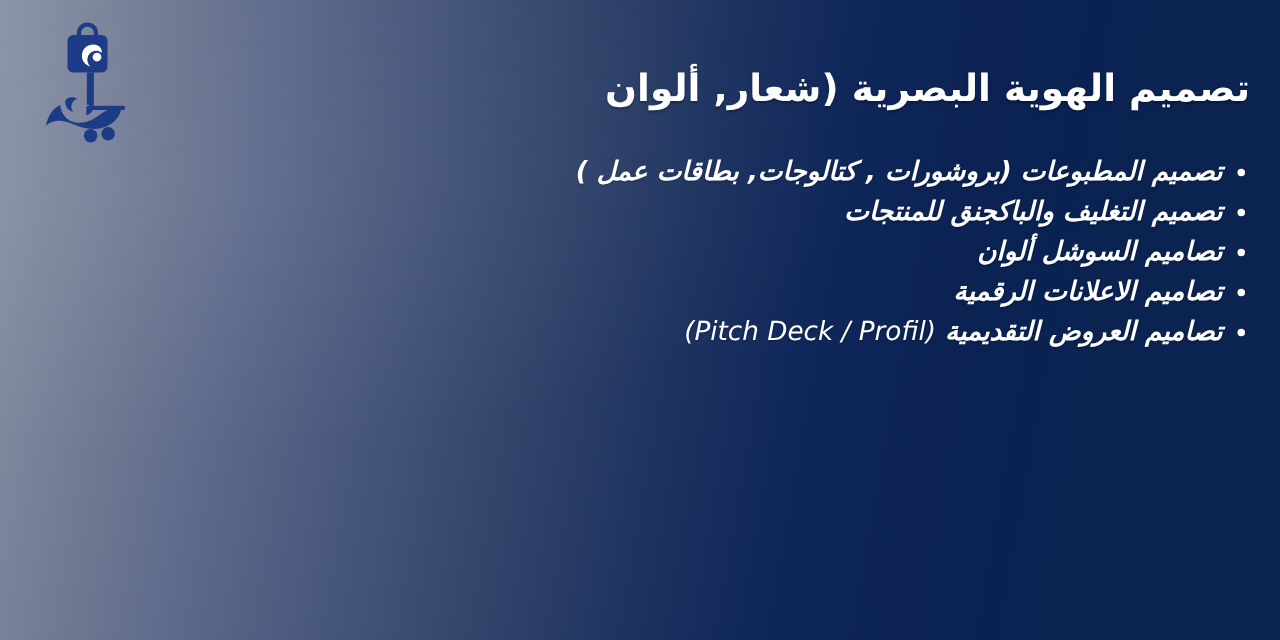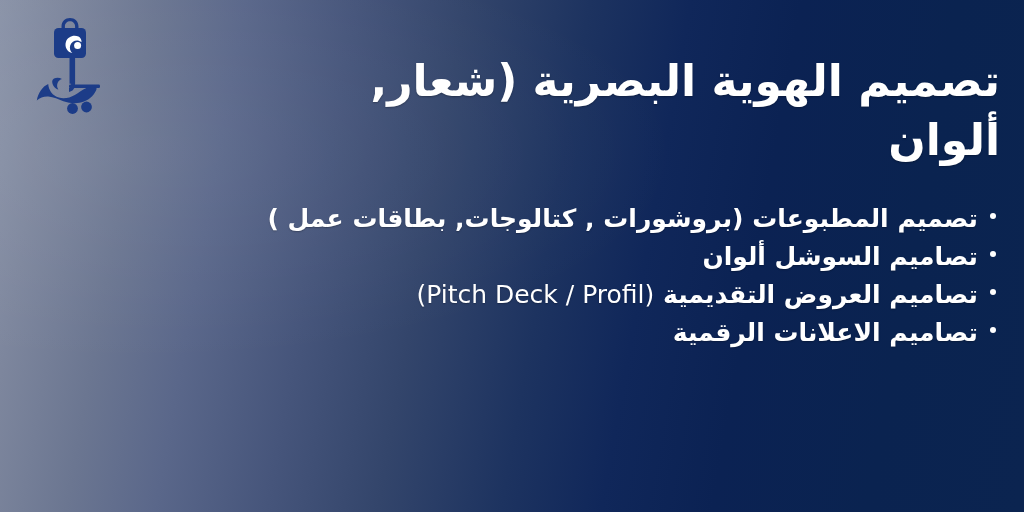--- a/index.html
+++ b/index.html
@@ -62,45 +62,46 @@
     height: 512px;
     z-index: 2;
     text-align: right;
     direction: rtl;
   }
 
   .title {
     margin: 0;
     padding-top: 52px;
     color: #ffffff;
-    font-size: 44px;
+    font-size: 30px;
     font-weight: bold;
     line-height: 1.34;
     letter-spacing: 0px;
     text-shadow: 0 1px 2px rgba(0,0,0,0.28);
     direction: rtl;
   }
 
   .bullets {
     margin: 0;
     padding: 0;
     list-style: none;
     margin-top: 30px;
     direction: rtl;
   }
   .bullets li {
     position: relative;
     color: #ffffff;
-    font-size: 25px;
+    font-size: 21px;
     font-weight: bold;
     line-height: 1.52;
     padding-right: 22px;
     text-shadow: 0 1px 1.5px rgba(0,0,0,0.25);
     white-space: nowrap;
     direction: rtl;
+    font-style: italic;
   }
   .bullets li::before {
     content: "";
     position: absolute;
     right: 4px;
     top: 13px;
     width: 6px;
     height: 6px;
     border-radius: 50%;
     background: #ffffff;
@@ -152,25 +153,28 @@
 
     <h1 class="title">
       <span>تصميم الهوية البصرية (شعار, ألوان</span><br>
     </h1>
 
     <ul class="bullets">
       <li>
         <span>تصميم المطبوعات (بروشورات , كتالوجات, بطاقات عمل )</span>
       </li>
       <li>
+        <span>تصميم التغليف والباكجنق للمنتجات</span>
+      </li>
+      <li>
         <span>تصاميم السوشل ألوان</span>
+      </li>
+      <li>
+        <span>تصاميم الاعلانات الرقمية</span>
       </li>
       <li>
         <span>تصاميم العروض التقديمية</span>
         <span class="latin">(Pitch Deck / Profil)</span>
-      </li>
-      <li>
-        <span>تصاميم الاعلانات الرقمية</span>
       </li>
     </ul>
 
   </div>
 </div>
 
 </body></html>

